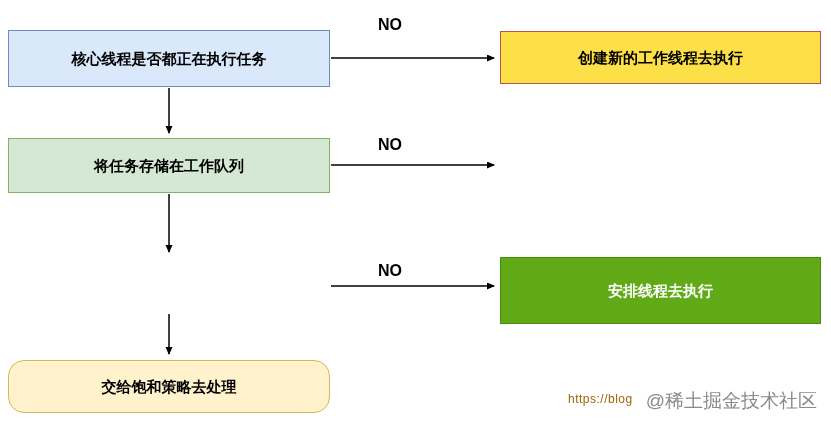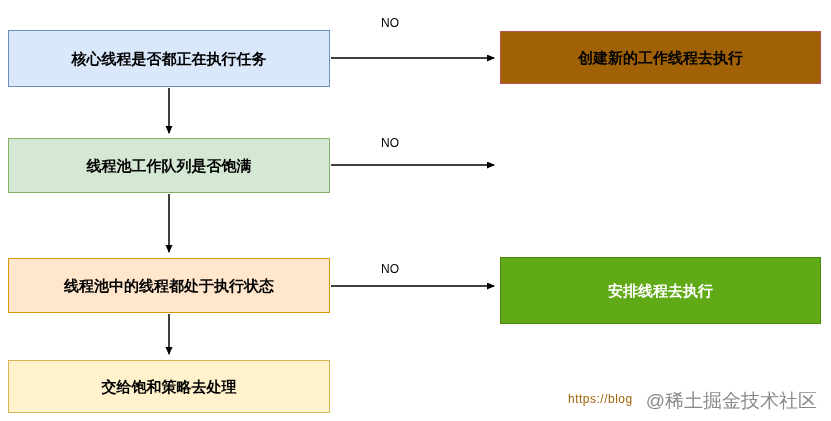--- a/index.html
+++ b/index.html
@@ -25,32 +25,32 @@
     font-size: 15px;
     font-weight: 700;
     color: #000000;
     border: 1px solid #000;
     line-height: 1.3;
     padding: 2px 15px;
   }
   .node.blue   { background: #dae8fc; border-color: #6c8ebf; }
   .node.green  { background: #d5e8d4; border-color: #82b366; }
   .node.orange { background: #ffe6cc; border-color: #d79b00; }
-  .node.yellow { background: #fff2cc; border-color: #d6b656; }
-  .node.red    { background: #a16207; border-color: #b85450; }
+  .node.yellow { background: #fff2cc; border-color: #d6b656; border-radius: 16px; }
+  .node.red    { background: #fde047; border-color: #b85450; }
   .node.purple { background: #e1d5e7; border-color: #9673a6; }
   .node.solidgreen {
     background: #60a917;
     border-color: #4a8a0d;
     color: #ffffff;
   }
   .edge-label {
     position: absolute;
-    font-size: 12px;
-    font-weight: 400;
+    font-size: 16px;
+    font-weight: 700;
     color: #000000;
     width: 44px;
     text-align: center;
   }
   svg.arrows {
     position: absolute;
     left: 0;
     top: 0;
     pointer-events: none;
   }
@@ -89,26 +89,23 @@
     <line x1="331" y1="58" x2="494" y2="58" stroke="#000000" stroke-width="1.5" marker-end="url(#arrowhead)"></line>
     <line x1="331" y1="165" x2="494" y2="165" stroke="#000000" stroke-width="1.5" marker-end="url(#arrowhead)"></line>
     <line x1="331" y1="286" x2="494" y2="286" stroke="#000000" stroke-width="1.5" marker-end="url(#arrowhead)"></line>
   </svg>
 
   <div class="node blue" style="left:8px; top:30px; width:322px; height:57px;">
     <span>核心线程是否都正在执行任务</span>
   </div>
 
   <div class="node green" style="left:8px; top:138px; width:322px; height:55px;">
-    <span>线程池工作队列是否饱满</span>
+    <span>将任务存储在工作队列</span>
   </div>
 
-  <div class="node orange" style="left:8px; top:258px; width:322px; height:55px;">
-    <span>线程池中的线程都处于执行状态</span>
-  </div>
 
   <div class="node yellow" style="left:8px; top:360px; width:322px; height:53px;">
     <span>交给饱和策略去处理</span>
   </div>
 
   <div class="node red" style="left:500px; top:31px; width:321px; height:53px;">
     <span>创建新的工作线程去执行</span>
   </div>
 
 

